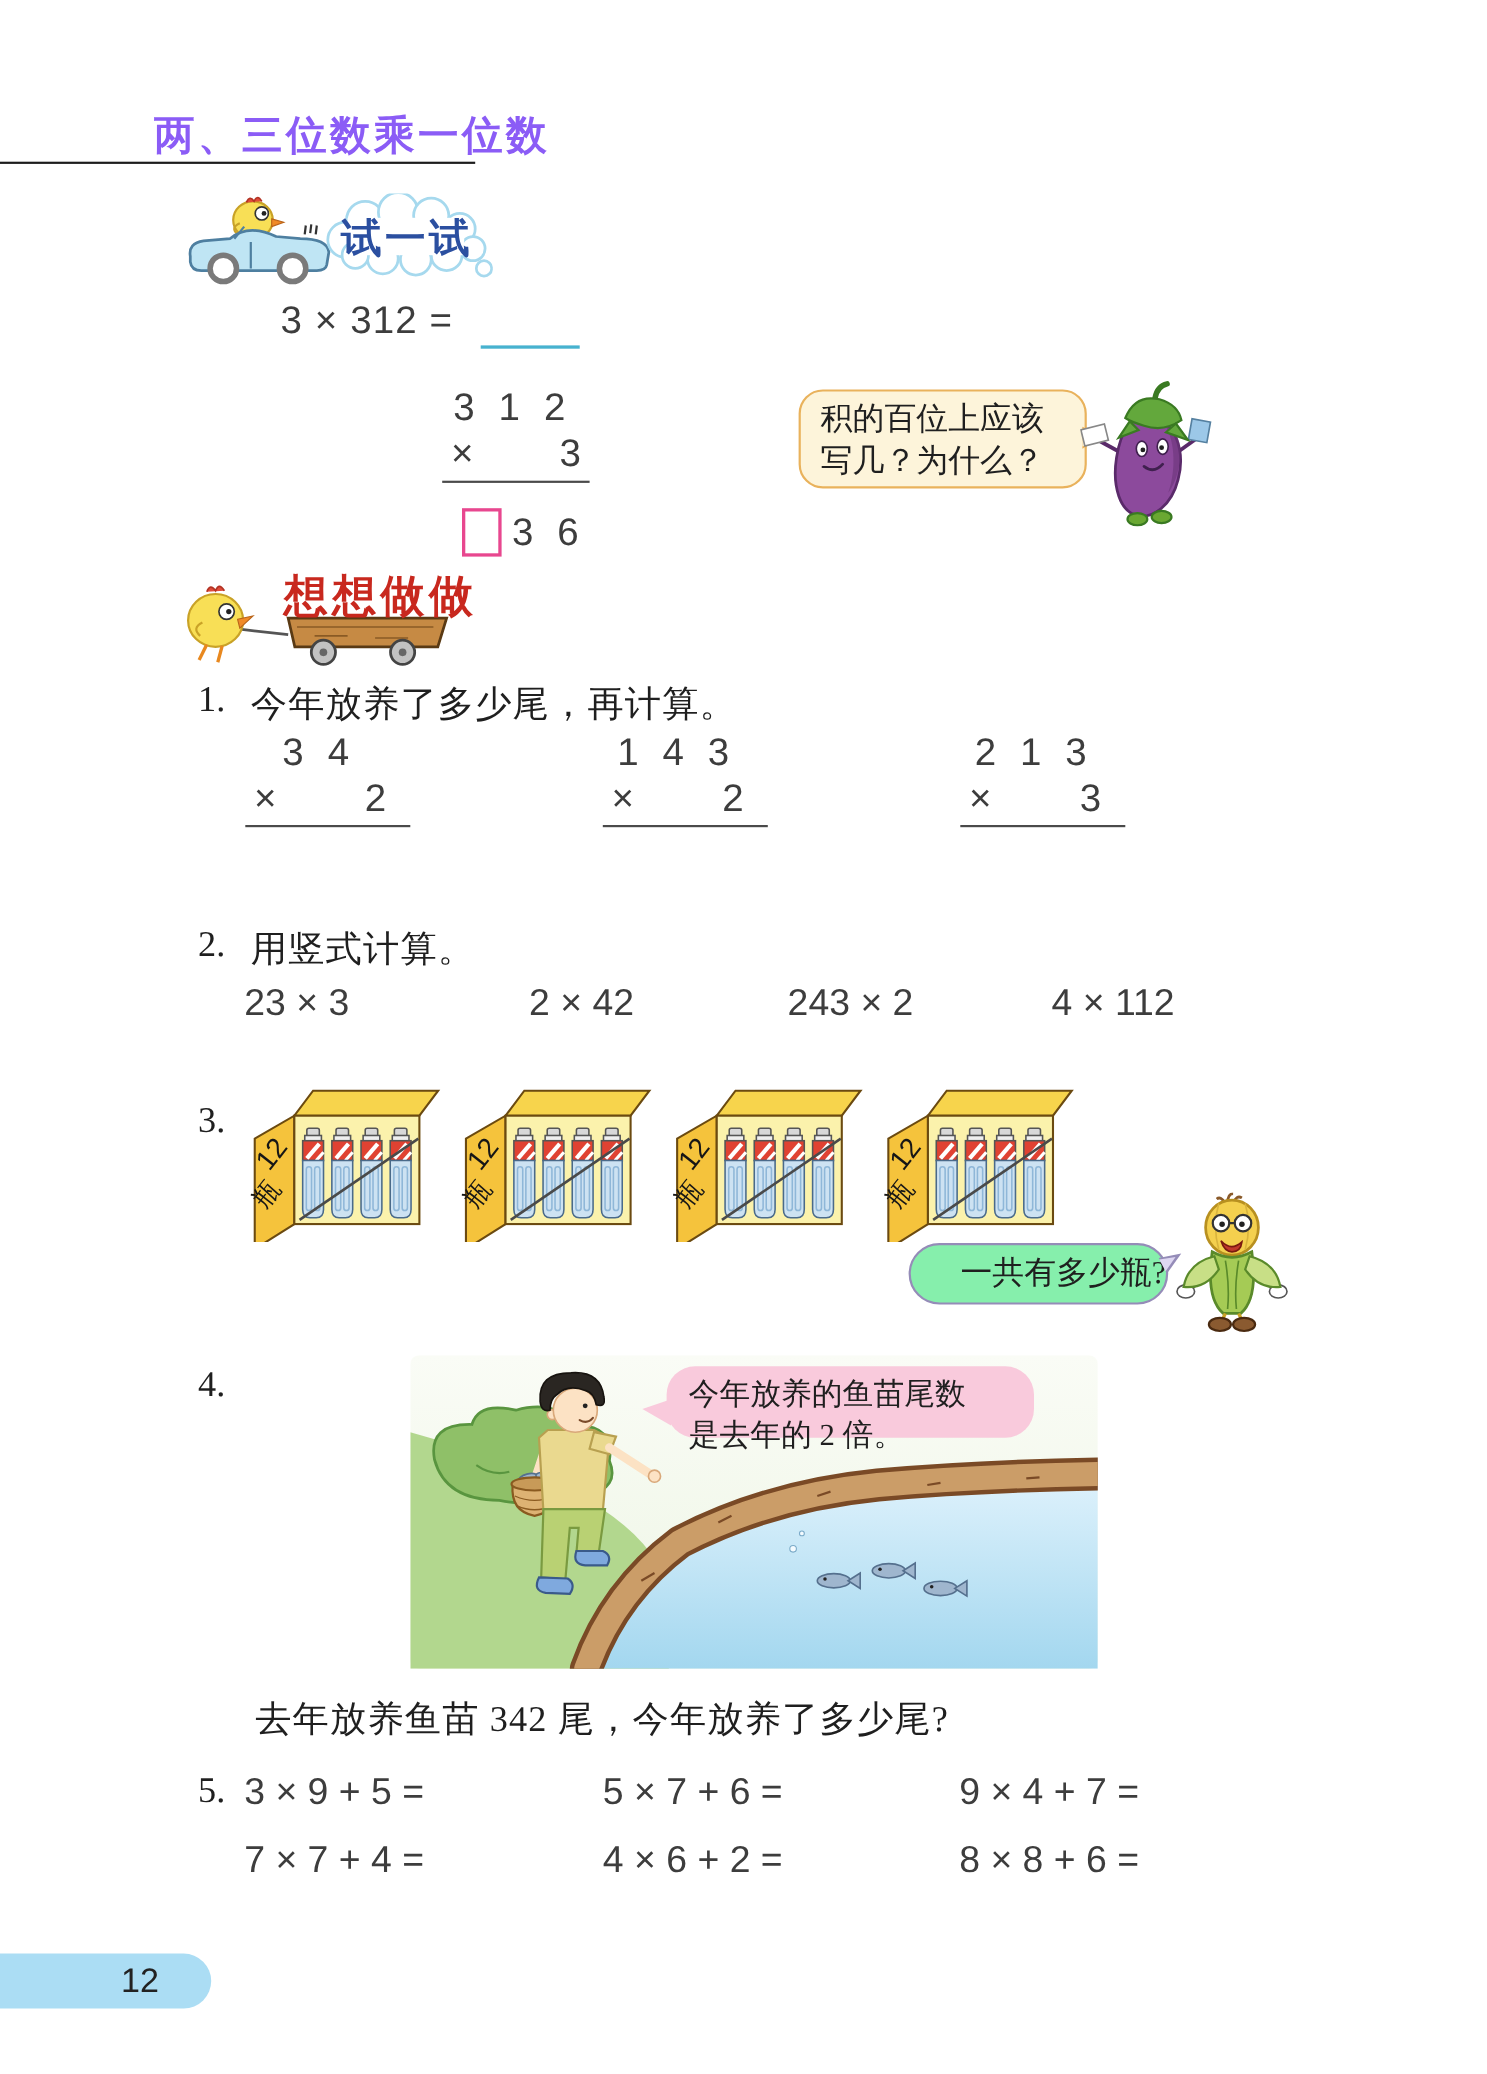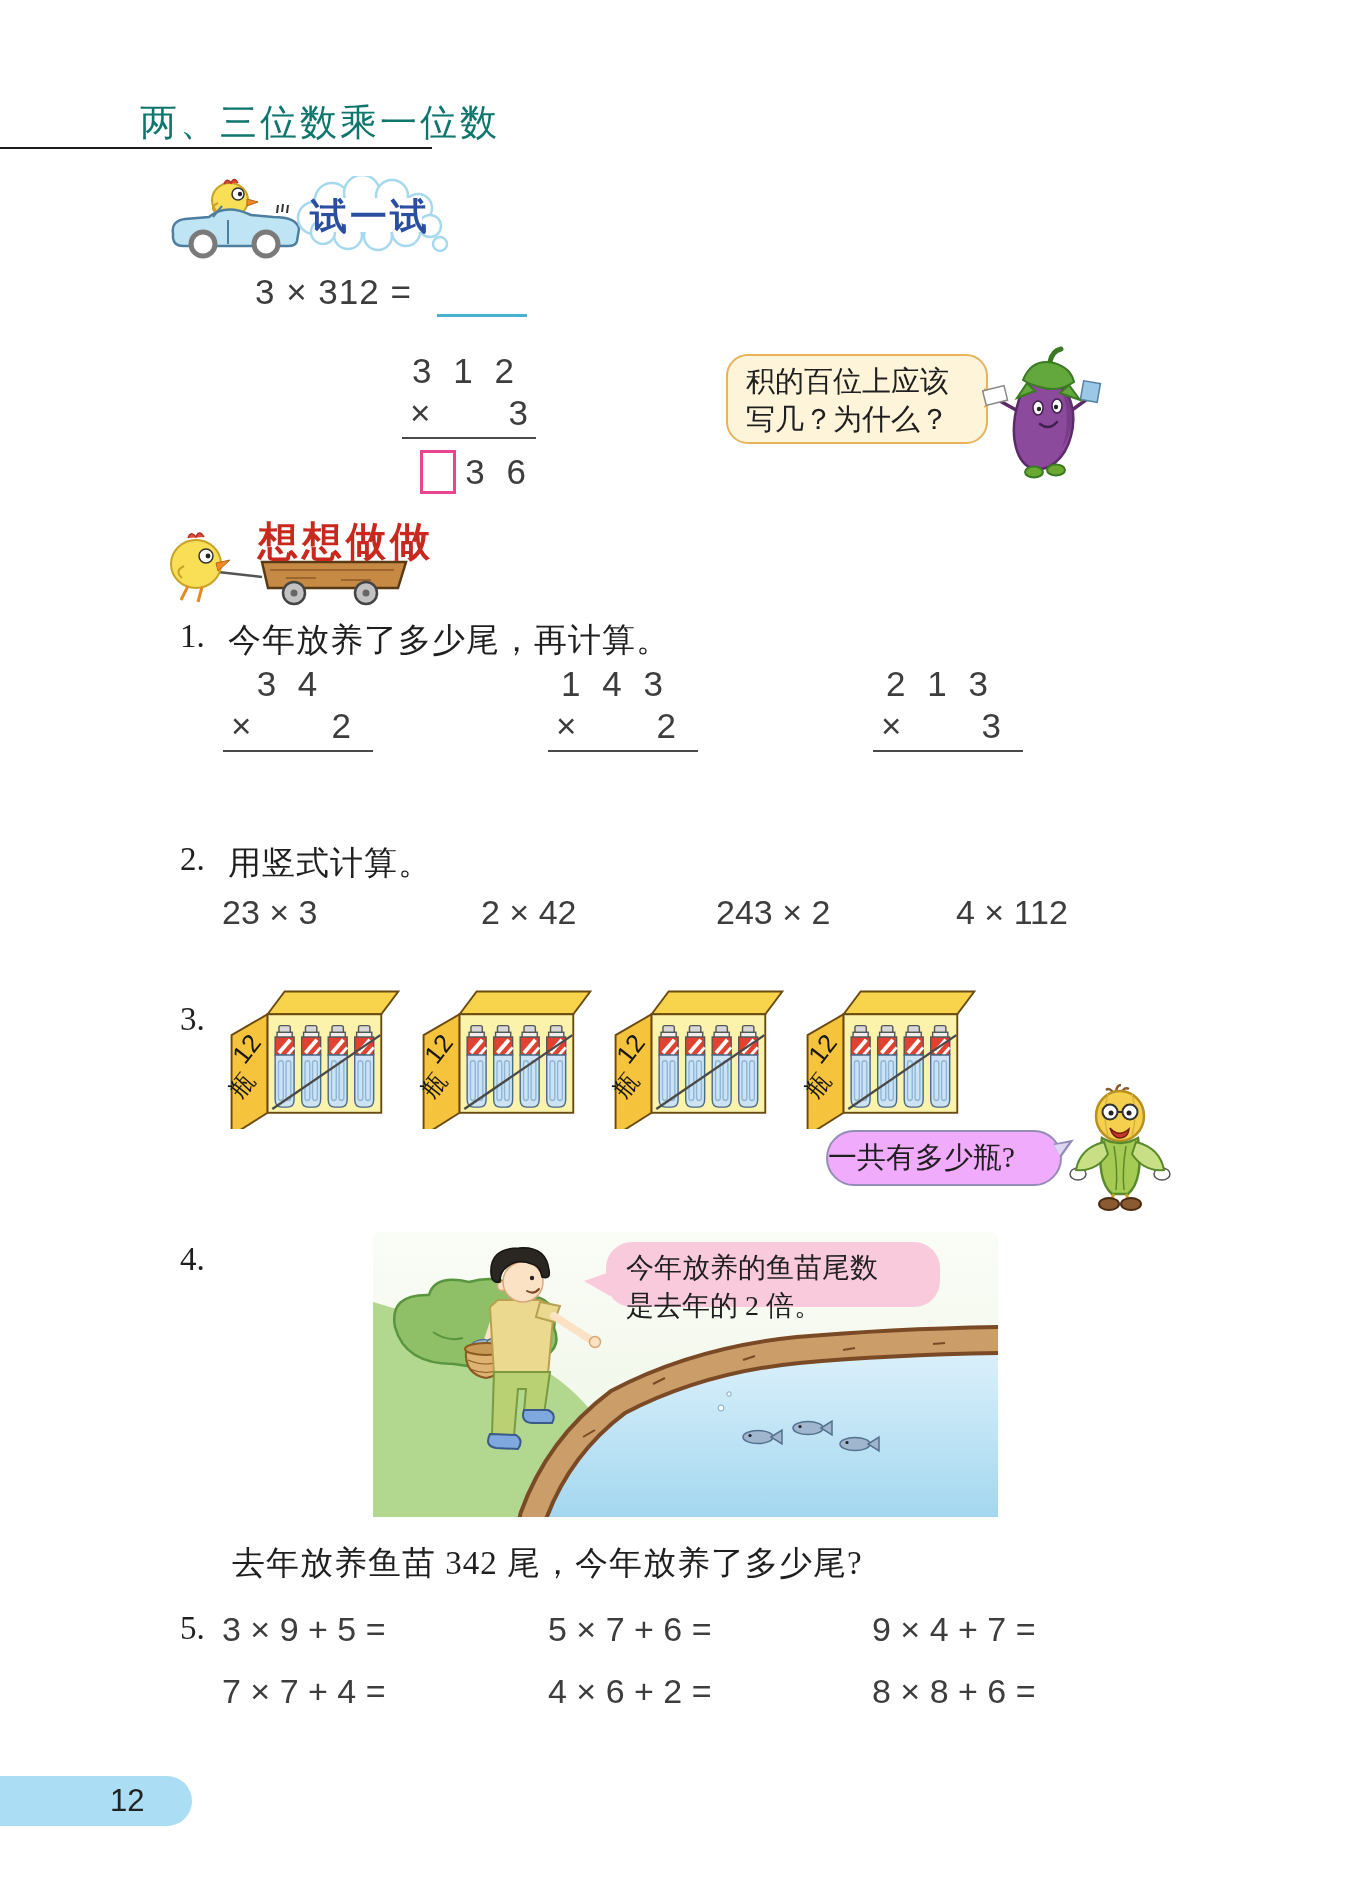--- a/index.html
+++ b/index.html
@@ -2,47 +2,47 @@
 <html><head>
 <meta charset="utf-8">
 <style>
 *{margin:0;padding:0;box-sizing:border-box}
 html,body{background:#ffffff}
 .page{position:relative;width:1352px;height:1885px;background:#fff;overflow:hidden;
   font-family:"Liberation Serif","DejaVu Serif",serif;color:#1f1f1f}
 .abs{position:absolute}
 .sans{font-family:"Liberation Sans","DejaVu Sans",sans-serif;color:#3d3d3d}
 
-.header-title{left:140px;top:98px;font-size:37px;font-weight:normal;letter-spacing:3px;color:#0f766e}
+.header-title{left:140px;top:98px;font-size:37px;font-weight:bold;letter-spacing:3px;color:#8b5cf6}
 .header-rule{left:0;top:147px;width:432px;height:2px;background:#1c1c1c}
 
 .cloud-wrap{left:290px;top:176px;width:158px;height:78px}
 .cloud-label{left:299px;top:192px;width:142px;text-align:center;font-size:37px;font-weight:bold;
   color:#2b4fa0;letter-spacing:3px;font-family:"Liberation Sans",sans-serif}
 .equation{font-size:35px;letter-spacing:1px}
 .answer-line{left:437px;top:314px;width:90px;height:3px;background:#47b2cf}
 
 .vmult{position:absolute;width:150px;font-family:"Liberation Sans","DejaVu Sans",sans-serif;
   color:#3d3d3d;font-size:35px}
 .vm-top{text-align:center;padding-right:16px;letter-spacing:6px;height:42px;line-height:42px;white-space:pre}
 .vm-bot{display:flex;justify-content:space-between;padding:0 22px 0 8px;height:42px;line-height:42px}
 .vm-rule{height:2px;background:#4a4a4a;margin-top:3px}
-.vm-result{display:flex;align-items:center;justify-content:flex-end;padding-right:10px;margin-top:11px}
+.vm-result{display:flex;align-items:center;justify-content:flex-end;padding-right:10px;margin-top:23px}
 .pink-box{display:inline-block;width:36px;height:44px;border:3px solid #e8478f;margin-right:9px;background:#fff}
 .vm-prod{letter-spacing:6px;white-space:pre;font-size:35px}
 
 .bubble{position:absolute;border-radius:22px;font-size:29px;line-height:38px}
 .bubble-cream{left:726px;top:354px;width:262px;height:90px;background:#fdf4da;border:2px solid #e9b25c;
   padding:6px 18px}
 .tail-cream{position:absolute;right:-17px;top:32px;width:0;height:0;
   border-top:9px solid transparent;border-bottom:11px solid transparent;border-left:19px solid #e9b25c}
 .tail-cream-in{position:absolute;right:-12px;top:35px;width:0;height:0;
   border-top:7px solid transparent;border-bottom:8px solid transparent;border-left:14px solid #fdf4da}
-.bubble-lav{left:826px;top:1130px;width:236px;height:56px;background:#f0abfc;border:2px solid #958cb8;
-  text-align:left;line-height:50px;border-radius:28px}
+.bubble-lav{left:826px;top:1130px;width:236px;height:56px;background:#86efac;border:2px solid #958cb8;
+  text-align:right;line-height:50px;border-radius:28px}
 .tail-lav{position:absolute;right:-16px;top:6px;width:0;height:0;transform:rotate(-28deg);
   border-top:6px solid transparent;border-bottom:10px solid transparent;border-left:20px solid #958cb8}
 .tail-lav-in{position:absolute;right:-10px;top:9px;width:0;height:0;transform:rotate(-28deg);
   border-top:5px solid transparent;border-bottom:7px solid transparent;border-left:14px solid #ded7f2}
 .bubble-pink{left:606px;top:1242px;width:334px;height:65px;background:#f9cadc;border-radius:26px;
   padding:7px 20px;font-size:28px}
 .tail-pink{position:absolute;left:-22px;top:30px;width:0;height:0;
   border-top:9px solid transparent;border-bottom:15px solid transparent;border-right:26px solid #f9cadc}
 
 .red-head{left:258px;top:514px;font-size:40px;font-weight:bold;color:#c8281e;letter-spacing:4px}

